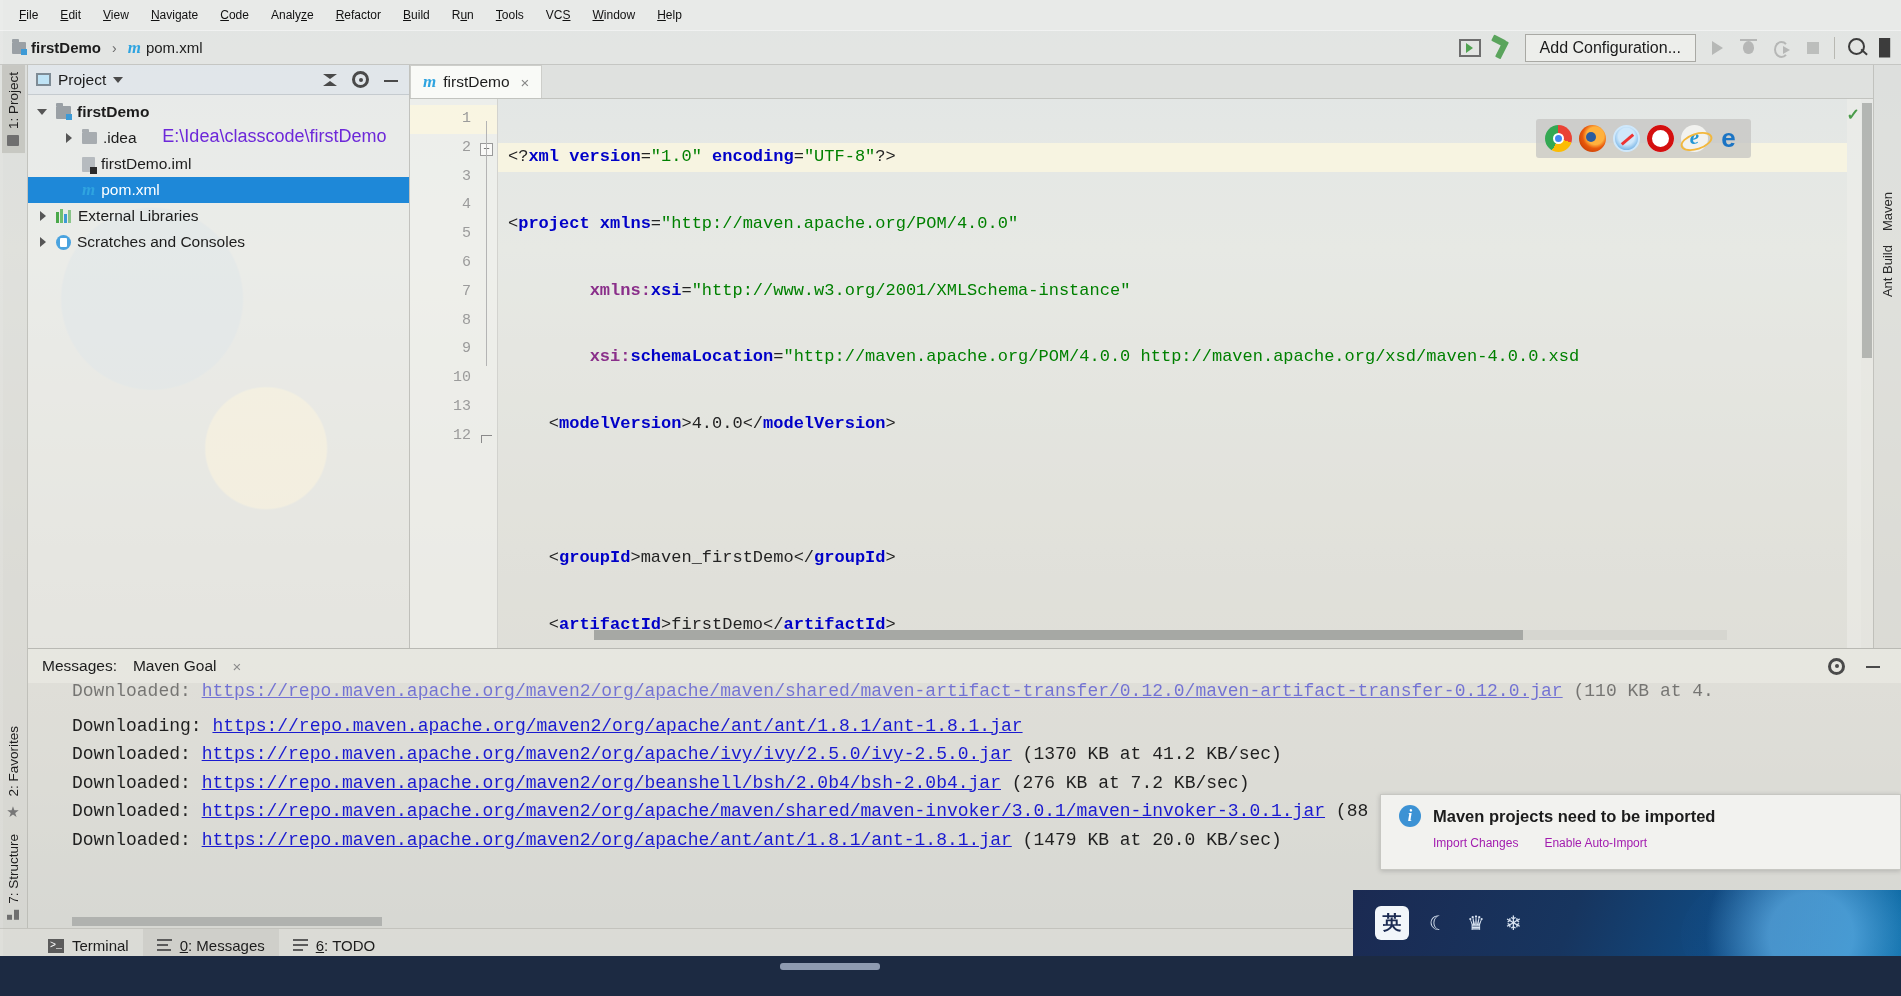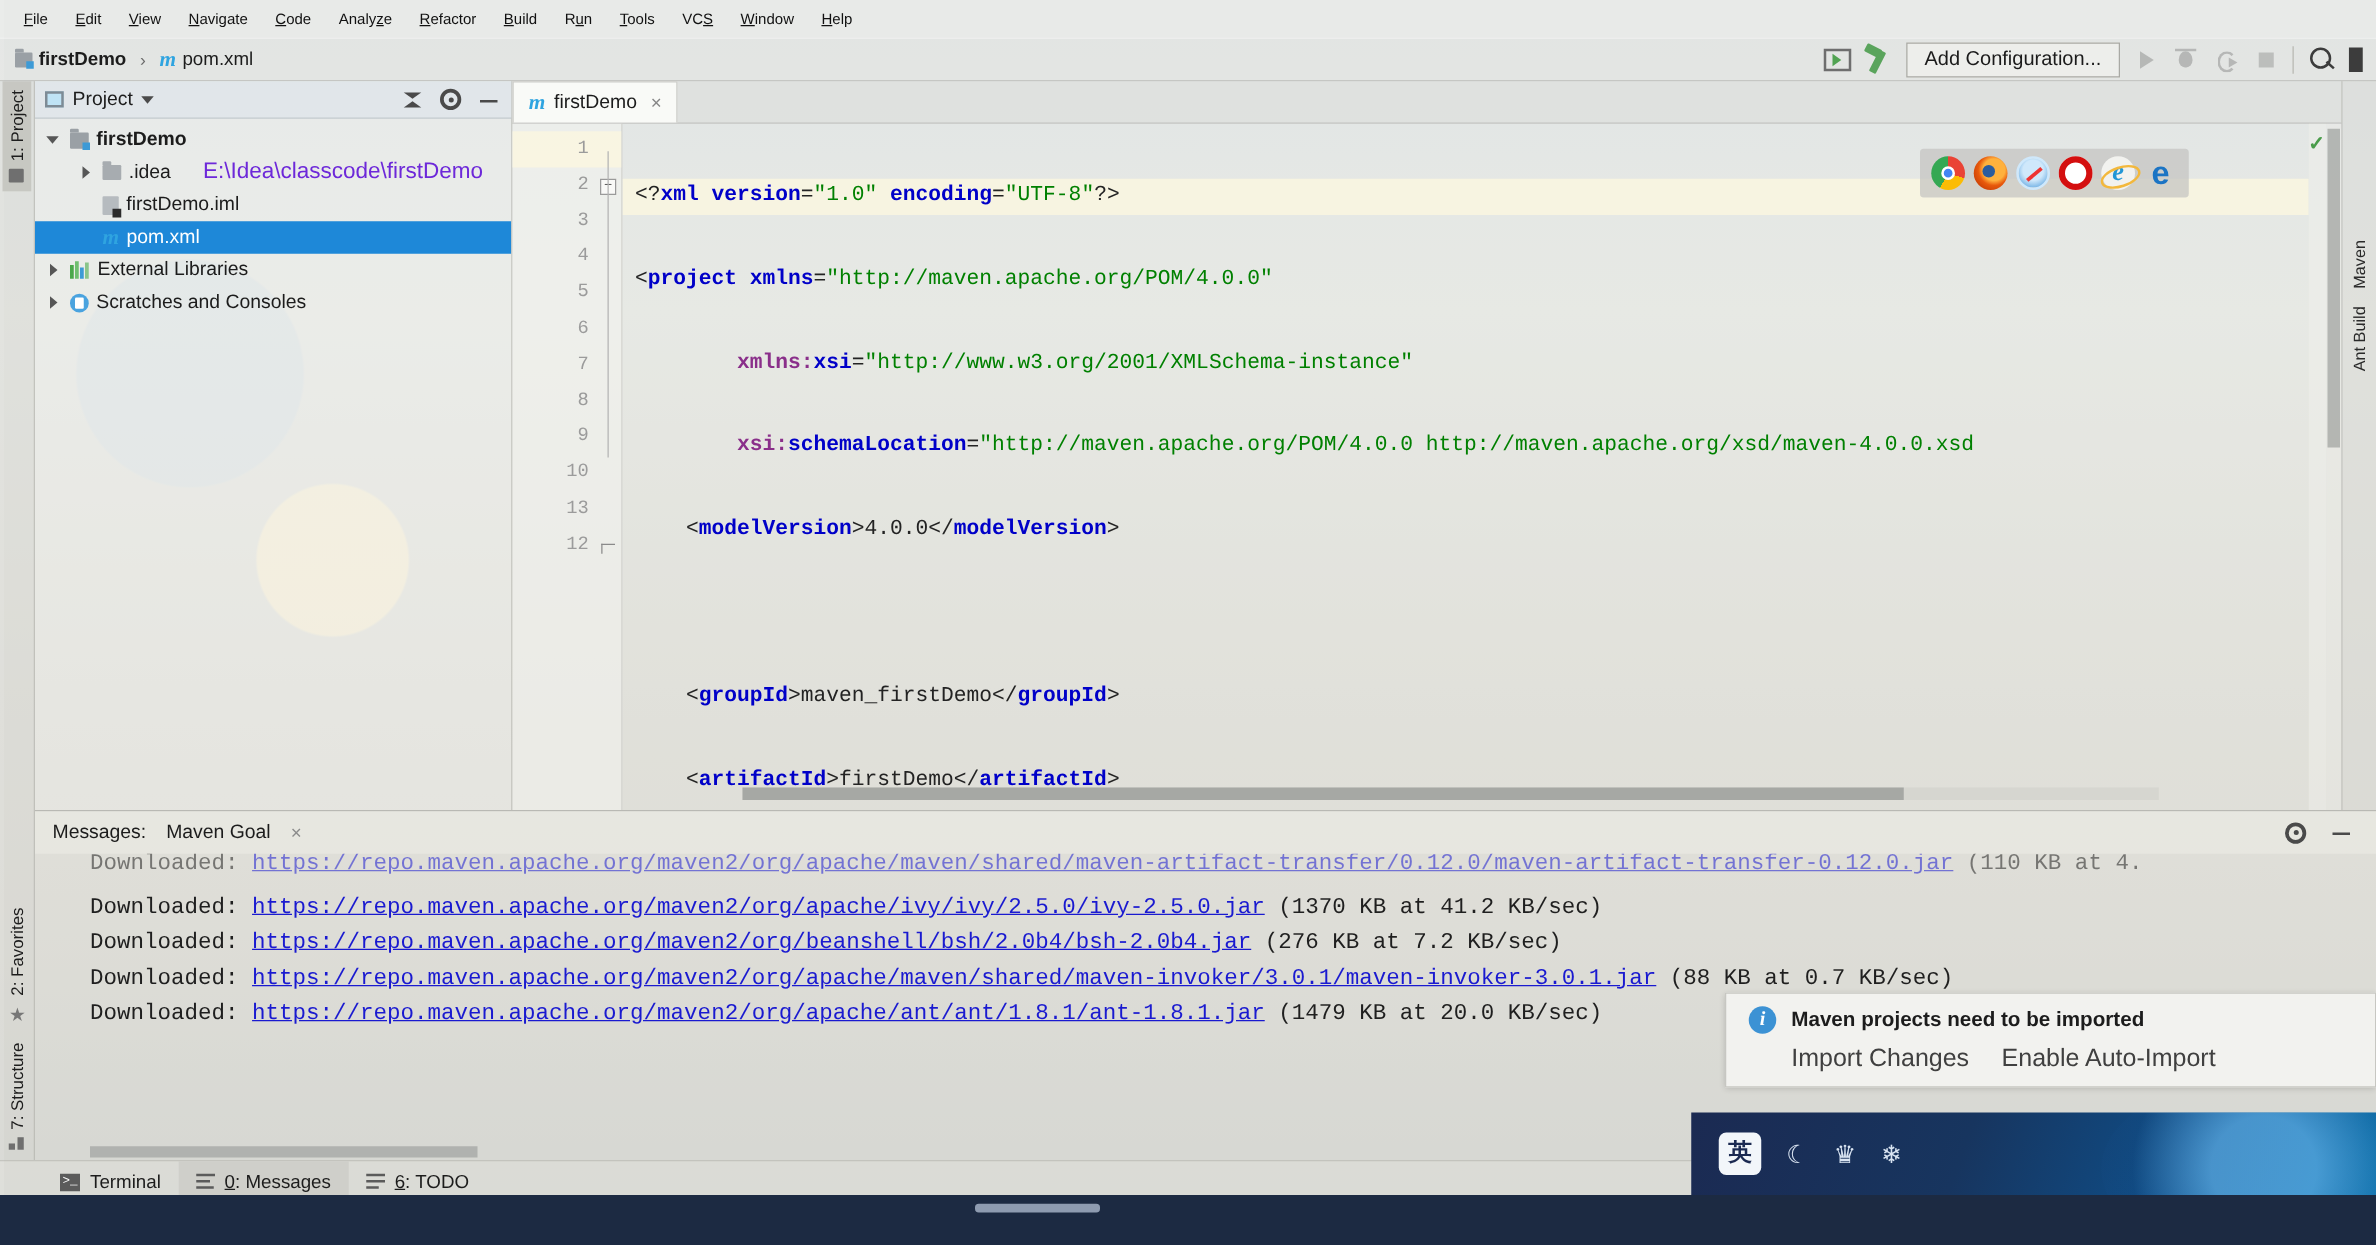--- a/index.html
+++ b/index.html
@@ -316,21 +316,21 @@
     padding:10px 18px; z-index:30;
   }
   .notif-top{ display:flex; align-items:center; gap:12px;}
   .notif-i{
     width:22px;height:22px;border-radius:50%;background:#3c92d4;color:#fff;
     font-family:"Liberation Serif",serif; font-weight:bold; font-size:16px;
     text-align:center;line-height:22px; font-style:italic;
   }
   .notif-title{ font-weight:bold; font-size:16.5px;}
   .notif-links{ display:flex; gap:26px; margin-top:9px; padding-left:34px;}
-  .notif-links a{ color:#404040; font-size:20px; text-decoration:none;}
+  .notif-links a{ color:#a21caf; font-size:12px; text-decoration:none;}
 
   
   .ime{
     position:absolute; right:0; bottom:40px; width:548px; height:66px; z-index:40;
     background:linear-gradient(110deg,#1b2a52 0%,#17355f 40%,#0f4d86 70%,#0b6ea8 100%);
     display:flex; align-items:center; gap:20px; padding-left:22px; color:#eaf4ff;
     overflow:hidden;
   }
   .ime:before{
     content:""; position:absolute; right:-40px; top:-30px; width:260px; height:150px;
@@ -550,20 +550,21 @@
           <span class="lbl">Messages:</span>
           <span class="goal">Maven Goal</span>
           <span class="x">×</span>
           <span class="right">
             <span class="ic-gear"></span>
             <span class="ic-min"></span>
           </span>
         </div>
         <div class="msgbody">
           <div class="logline clip"><span>Downloaded:</span> <a href="#">https://repo.maven.apache.org/maven2/org/apache/maven/shared/maven-artifact-transfer/0.12.0/maven-artifact-transfer-0.12.0.jar</a> <span>(110 KB at 4.</span></div>
+          <div class="logline"><span>Downloading:</span> <a href="#">https://repo.maven.apache.org/maven2/org/apache/ant/ant/1.8.1/ant-1.8.1.jar</a> <span></span></div>
           <div class="logline"><span>Downloaded:</span> <a href="#">https://repo.maven.apache.org/maven2/org/apache/ivy/ivy/2.5.0/ivy-2.5.0.jar</a> <span>(1370 KB at 41.2 KB/sec)</span></div>
           <div class="logline"><span>Downloaded:</span> <a href="#">https://repo.maven.apache.org/maven2/org/beanshell/bsh/2.0b4/bsh-2.0b4.jar</a> <span>(276 KB at 7.2 KB/sec)</span></div>
           <div class="logline"><span>Downloaded:</span> <a href="#">https://repo.maven.apache.org/maven2/org/apache/maven/shared/maven-invoker/3.0.1/maven-invoker-3.0.1.jar</a> <span>(88 KB at 0.7 KB/sec)</span></div>
           <div class="logline"><span>Downloaded:</span> <a href="#">https://repo.maven.apache.org/maven2/org/apache/ant/ant/1.8.1/ant-1.8.1.jar</a> <span>(1479 KB at 20.0 KB/sec)</span></div>
           <div class="msg-hscroll"></div>
         </div>
       </div>
     </div>
   </div>
 

